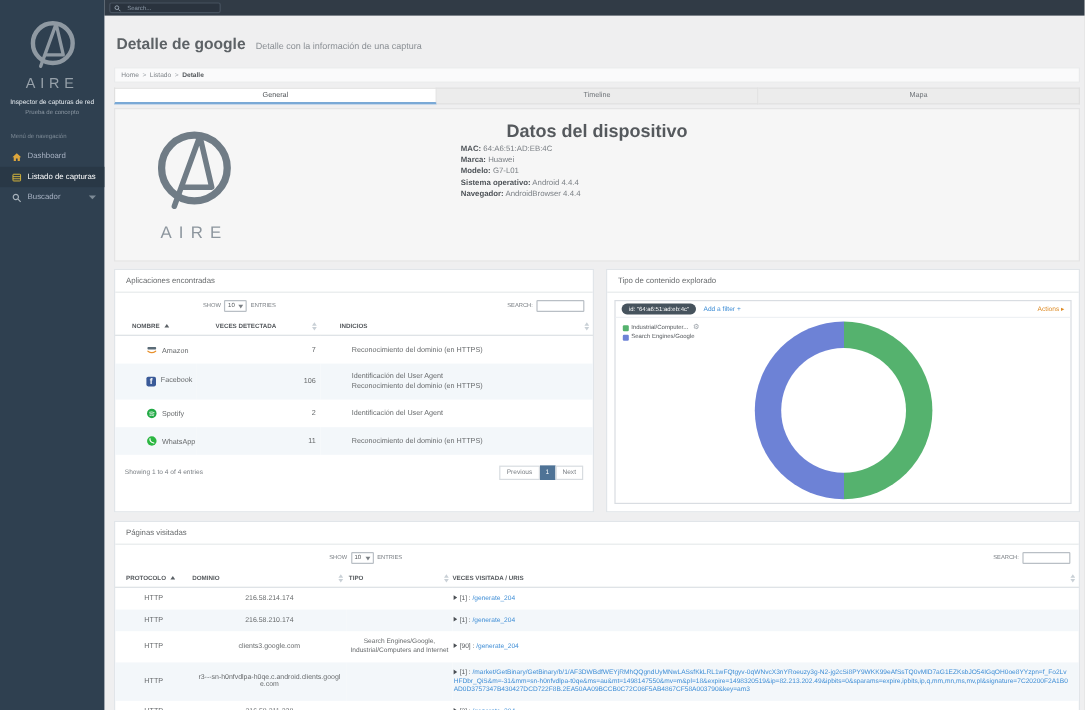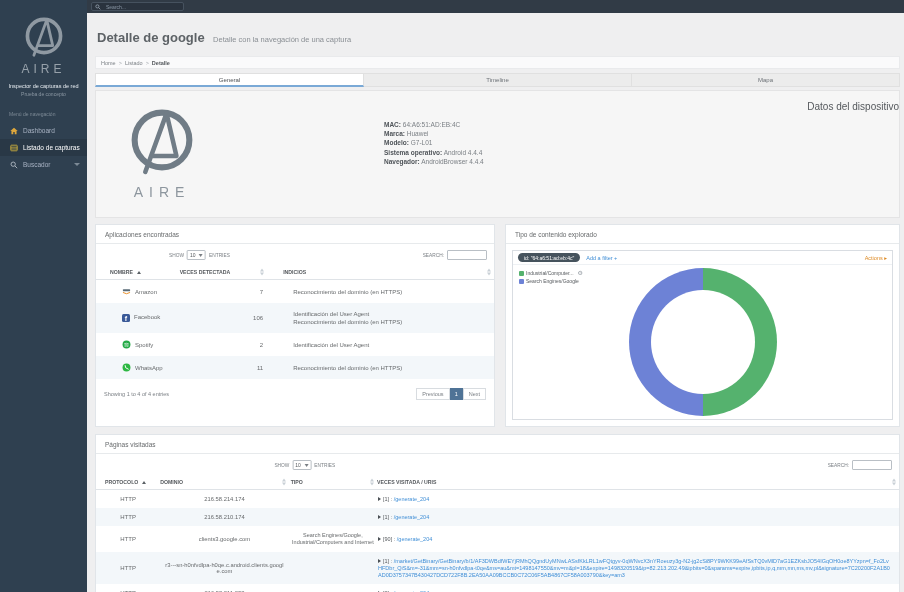--- a/index.html
+++ b/index.html
@@ -46,22 +46,22 @@
   .tabs{display:flex;margin-top:4px;height:14px;}
   .tab{flex:1;text-align:center;line-height:12px;font-size:6px;color:#6d7277;background:#ececec;
        border:1px solid #e0e0e0;border-left:none;cursor:pointer;}
   .tab:first-child{border-left:1px solid #e0e0e0;}
   .tab.active{background:#ffffff;border-bottom:2px solid #7aa9d6;color:#4c5054;}
 
   
   .device-panel{position:relative;margin-top:3px;height:128px;background:#f6f6f6;border:1px solid #e4e4e5;}
   .device-logo{position:absolute;left:22px;top:11px;color:#707c86;text-align:center;width:88px;}
   .device-logo .aire-big{font-size:14px;letter-spacing:6px;color:#8d969e;margin-top:2px;}
-  .device-title{position:absolute;top:10px;left:0;width:100%;text-align:right;
-                font-size:10px;font-weight:normal;color:#55595d;}
+  .device-title{position:absolute;top:10px;left:0;width:100%;text-align:center;
+                font-size:15px;font-weight:bold;color:#55595d;}
   .device-fields{position:absolute;left:288px;top:29px;}
   .device-field{font-size:6.5px;line-height:9.2px;color:#7a7f84;}
   .device-field b{color:#4f5459;}
 
   
   .panel{background:#fff;border:1px solid #e1e5e9;}
   .panel-title{height:19px;line-height:19px;border-bottom:1px solid #e7eaec;
                padding-left:9px;font-size:6.5px;color:#676a6c;}
   .mid-row{display:flex;gap:10px;margin-top:6px;height:203px;}
   .apps-panel{width:400px;position:relative;}
@@ -206,21 +206,21 @@
         <line x1="6.2" y1="6.2" x2="9" y2="9" stroke="#9aa7b4" stroke-width="1.3"></line>
       </svg>
       <input type="text" placeholder="Search..." style="">
     </div>
   </header>
 
   <main class="content">
 
     <div class="page-heading">
       <h1>Detalle de google</h1>
-      <span class="sub">Detalle con la navegación de una captura</span>
+      <span class="sub">Detalle con la información de una captura</span>
     </div>
 
     <div class="breadcrumb" id="breadcrumb">
         <span class="crumb">Home</span>
         <span class="bc-sep">&gt;</span>
         <span class="crumb">Listado</span>
         <span class="bc-sep">&gt;</span>
         <span class="crumb current">Detalle</span>
       </div>
 

